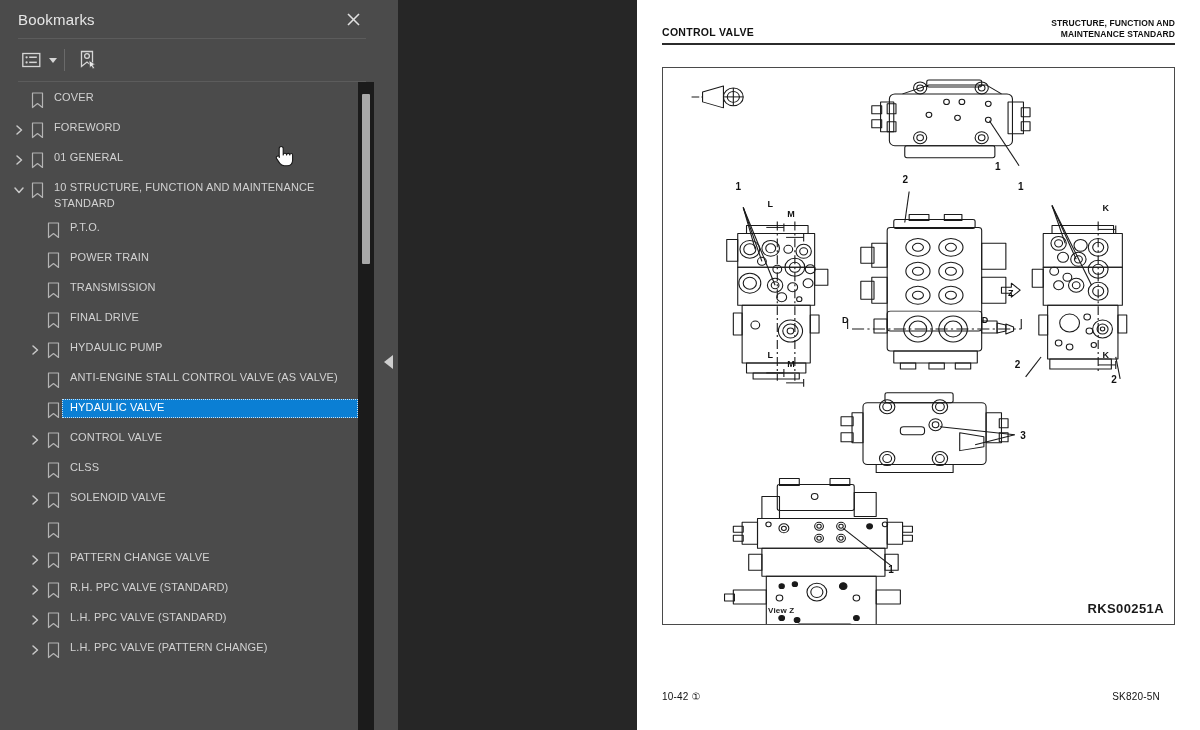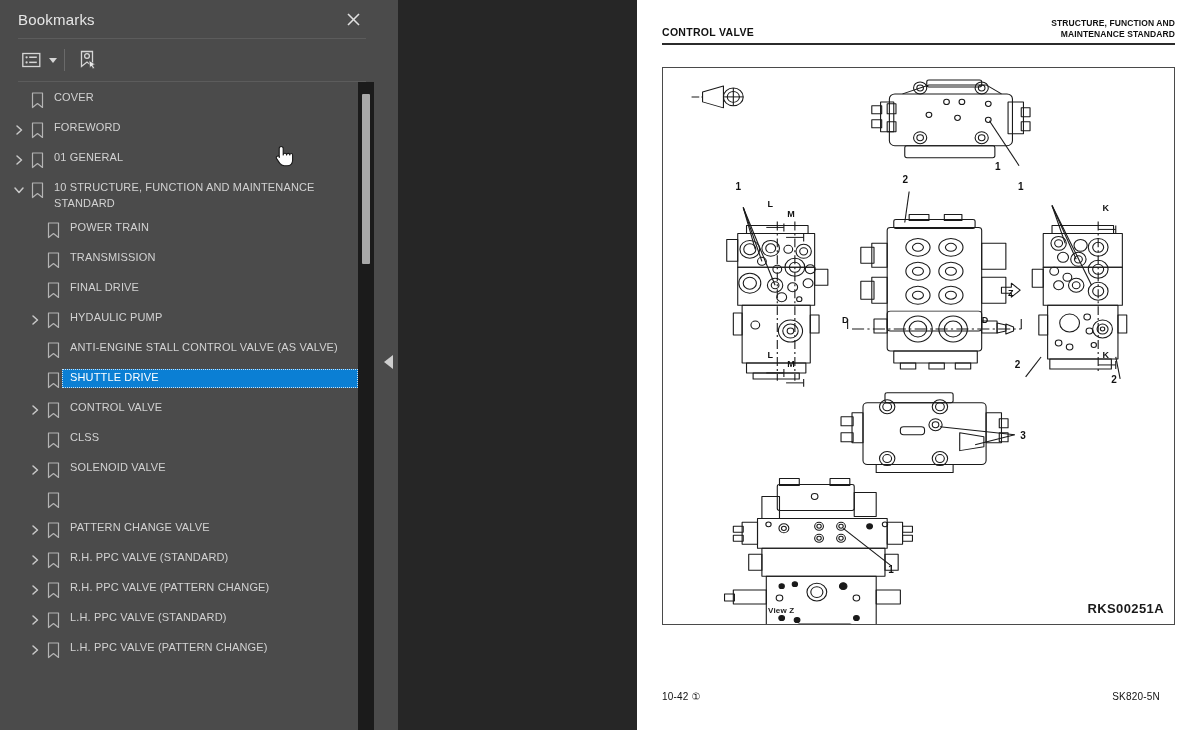--- a/index.html
+++ b/index.html
@@ -306,20 +306,29 @@
             </div>
             <div class="bm-label">10 STRUCTURE, FUNCTION AND MAINTENANCE STANDARD</div>
           </div>
           <div class="bm-item lvl-1">
             <div class="twisty spacer"></div>
             <div class="bmk-icon">
               <svg width="13" height="17" viewBox="0 0 13 17">
                 <path d="M1.5 1 h10 v14.5 l-5 -4 l-5 4 z" fill="none" stroke="#b4b4b4" stroke-width="1.2" stroke-linejoin="round"></path>
               </svg>
             </div>
+            <div class="bm-label">P.T.O.</div>
+          </div>
+          <div class="bm-item lvl-1">
+            <div class="twisty spacer"></div>
+            <div class="bmk-icon">
+              <svg width="13" height="17" viewBox="0 0 13 17">
+                <path d="M1.5 1 h10 v14.5 l-5 -4 l-5 4 z" fill="none" stroke="#b4b4b4" stroke-width="1.2" stroke-linejoin="round"></path>
+              </svg>
+            </div>
             <div class="bm-label">POWER TRAIN</div>
           </div>
           <div class="bm-item lvl-1">
             <div class="twisty spacer"></div>
             <div class="bmk-icon">
               <svg width="13" height="17" viewBox="0 0 13 17">
                 <path d="M1.5 1 h10 v14.5 l-5 -4 l-5 4 z" fill="none" stroke="#b4b4b4" stroke-width="1.2" stroke-linejoin="round"></path>
               </svg>
             </div>
             <div class="bm-label">TRANSMISSION</div>
@@ -355,21 +364,21 @@
             </div>
             <div class="bm-label">ANTI-ENGINE STALL CONTROL VALVE (AS VALVE)</div>
           </div>
           <div class="bm-item lvl-1 selected">
             <div class="twisty spacer"></div>
             <div class="bmk-icon">
               <svg width="13" height="17" viewBox="0 0 13 17">
                 <path d="M1.5 1 h10 v14.5 l-5 -4 l-5 4 z" fill="none" stroke="#b4b4b4" stroke-width="1.2" stroke-linejoin="round"></path>
               </svg>
             </div>
-            <div class="bm-label">SHUTTLE DRIVE</div>
+            <div class="bm-label">HYDAULIC VALVE</div>
           </div>
           <div class="bm-item lvl-1">
             <div class="twisty">
               <svg width="12" height="12" viewBox="0 0 12 12">
                 <path d="M4 2 L8.5 6 L4 10" fill="none" stroke="#c9c9c9" stroke-width="1.5" stroke-linecap="round" stroke-linejoin="round"></path>
               </svg>
             </div>
             <div class="bmk-icon">
               <svg width="13" height="17" viewBox="0 0 13 17">
                 <path d="M1.5 1 h10 v14.5 l-5 -4 l-5 4 z" fill="none" stroke="#b4b4b4" stroke-width="1.2" stroke-linejoin="round"></path>
@@ -425,33 +434,20 @@
               <svg width="12" height="12" viewBox="0 0 12 12">
                 <path d="M4 2 L8.5 6 L4 10" fill="none" stroke="#c9c9c9" stroke-width="1.5" stroke-linecap="round" stroke-linejoin="round"></path>
               </svg>
             </div>
             <div class="bmk-icon">
               <svg width="13" height="17" viewBox="0 0 13 17">
                 <path d="M1.5 1 h10 v14.5 l-5 -4 l-5 4 z" fill="none" stroke="#b4b4b4" stroke-width="1.2" stroke-linejoin="round"></path>
               </svg>
             </div>
             <div class="bm-label">R.H. PPC VALVE (STANDARD)</div>
-          </div>
-          <div class="bm-item lvl-1">
-            <div class="twisty">
-              <svg width="12" height="12" viewBox="0 0 12 12">
-                <path d="M4 2 L8.5 6 L4 10" fill="none" stroke="#c9c9c9" stroke-width="1.5" stroke-linecap="round" stroke-linejoin="round"></path>
-              </svg>
-            </div>
-            <div class="bmk-icon">
-              <svg width="13" height="17" viewBox="0 0 13 17">
-                <path d="M1.5 1 h10 v14.5 l-5 -4 l-5 4 z" fill="none" stroke="#b4b4b4" stroke-width="1.2" stroke-linejoin="round"></path>
-              </svg>
-            </div>
-            <div class="bm-label">R.H. PPC VALVE (PATTERN CHANGE)</div>
           </div>
           <div class="bm-item lvl-1">
             <div class="twisty">
               <svg width="12" height="12" viewBox="0 0 12 12">
                 <path d="M4 2 L8.5 6 L4 10" fill="none" stroke="#c9c9c9" stroke-width="1.5" stroke-linecap="round" stroke-linejoin="round"></path>
               </svg>
             </div>
             <div class="bmk-icon">
               <svg width="13" height="17" viewBox="0 0 13 17">
                 <path d="M1.5 1 h10 v14.5 l-5 -4 l-5 4 z" fill="none" stroke="#b4b4b4" stroke-width="1.2" stroke-linejoin="round"></path>

